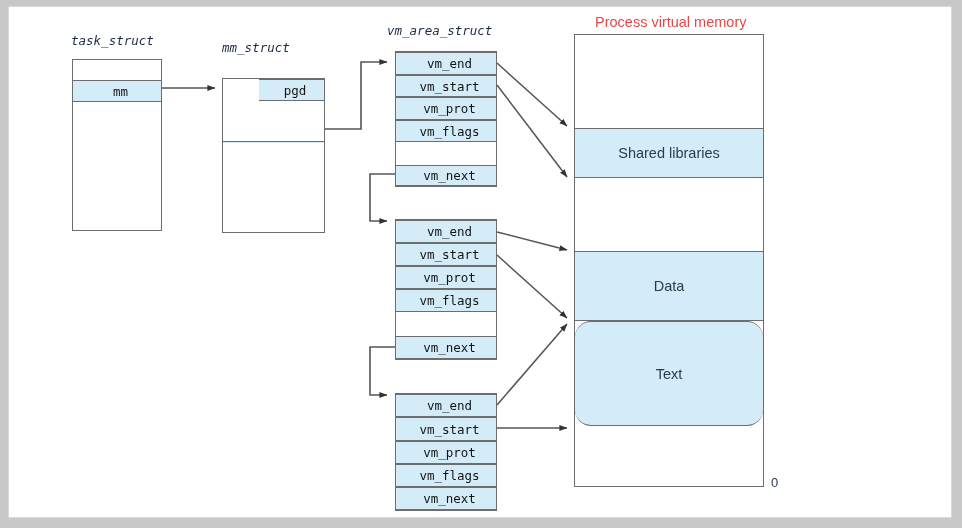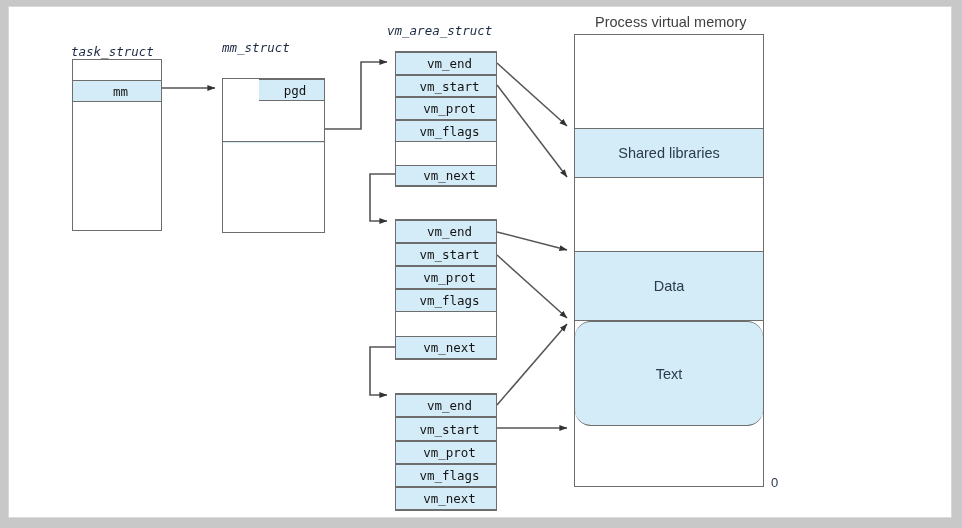--- a/index.html
+++ b/index.html
@@ -27,21 +27,21 @@
     color:#1b2a44;
     white-space:nowrap;
     letter-spacing:0px;
     font-style:italic;
   }
   
   .sans-label{
     position:absolute;
     font-family:"Liberation Sans",sans-serif;
     font-size:14.5px;
-    color:#404040;
+    color:#ef4444;
     white-space:nowrap;
   }
 
   
   .sbox{
     position:absolute;
     border:1.3px solid #6d6d6d;
     box-sizing:border-box;
     background:#ffffff;
   }
@@ -138,21 +138,21 @@
 
       <g>
         <line x1="488" y1="398" x2="558" y2="317" stroke="#555" stroke-width="1.5" marker-end="url(#ah)"></line>
       </g>
 
       <g>
         <line x1="488" y1="421" x2="558" y2="421" stroke="#555" stroke-width="1.6" marker-end="url(#ah)"></line>
       </g>
     </svg>
 
-    <div class="mono-label" style="left:62px;top:37px;">task_struct</div>
+    <div class="mono-label" style="left:62px;top:26px;">task_struct</div>
     <div class="mono-label" style="left:213px;top:33px;">mm_struct</div>
     <div class="mono-label" style="left:378px;top:16px;">vm_area_struct</div>
     <div class="sans-label" style="left:586px;top:7px;">Process virtual memory</div>
 
     <div class="sbox" style="left:63px;top:52px;width:90px;height:172px;">
       <div class="srow plain" style="top:0;height:20px;"></div>
       <div class="srow fill" style="top:20px;height:22px;">mm</div>
       <div class="srow plain" style="top:42px;height:128px;"></div>
     </div>
 

